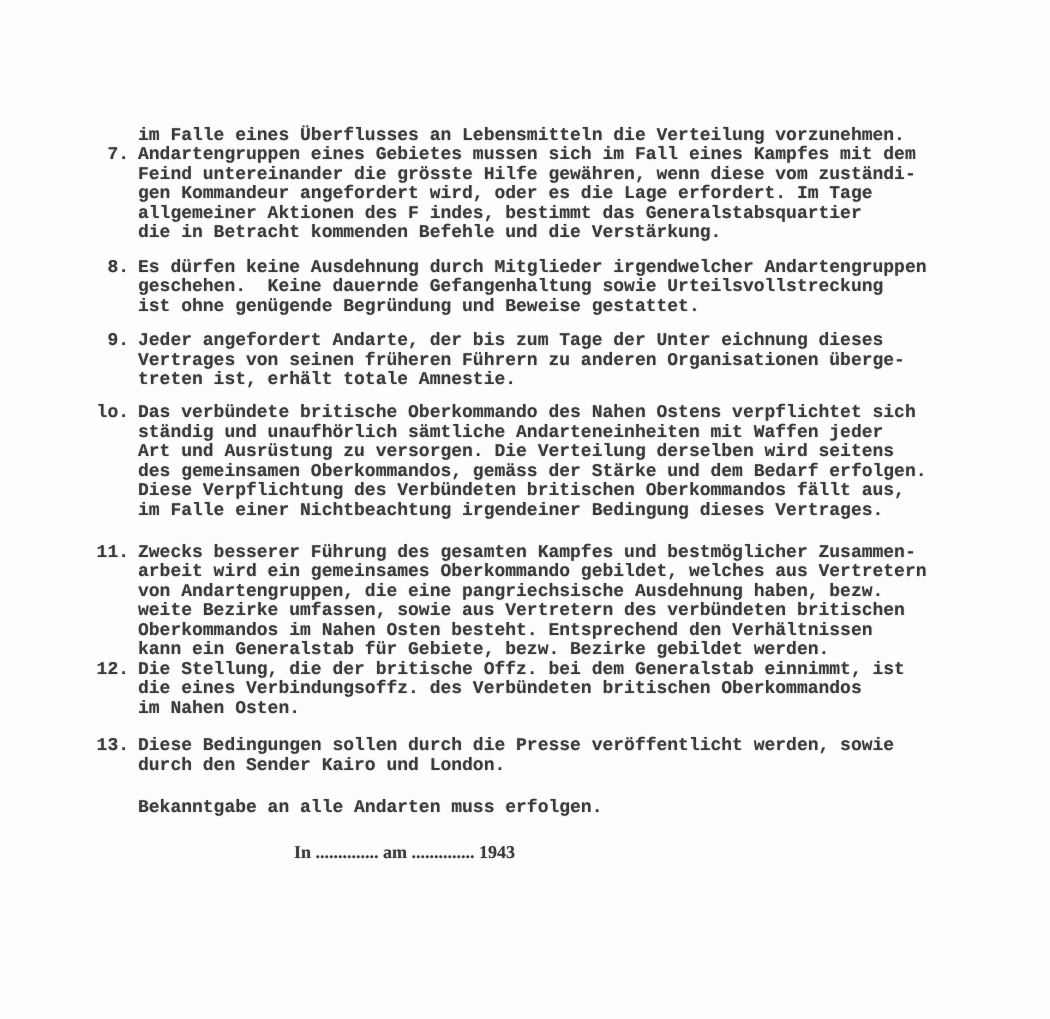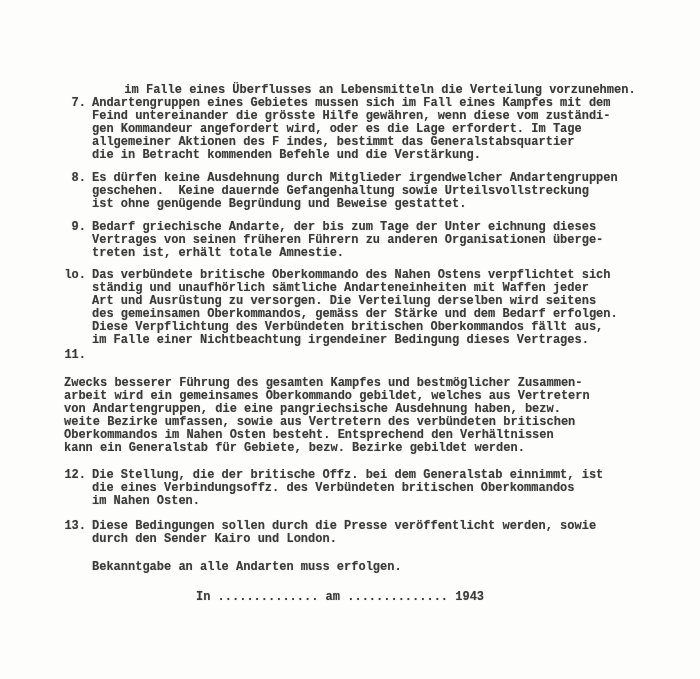--- a/index.html
+++ b/index.html
@@ -25,49 +25,49 @@
     top: 84px;
     left: 58px;
     width: 610px;
   }
   .tline {
     white-space: pre;
   }
   .cont-line {
     margin: 0 0 0 34px;
     white-space: pre;
-    text-align: center;
   }
   .item {
     display: flex;
     align-items: flex-start;
   }
   #items-container .item { margin-top: 10px; }
   #items-container .item:nth-child(1) { margin-top: 0; }
   #items-container .item:nth-child(4) { margin-top: 9px; }
-  #items-container .item:nth-child(5) { margin-top: 2px; flex-direction: column; }
-  #items-container .item:nth-child(6) { margin-top: 14px; }
+  #items-container .item:nth-child(5) { margin-top: 15px; }
+  #items-container .item:nth-child(6) { margin-top: 0; }
   #items-container .item:nth-child(7) { margin-top: 12px; }
   .num {
     flex: 0 0 28px;
     width: 28px;
     text-align: right;
     white-space: pre;
   }
   .body {
     margin-left: 6px;
     font-family: Liberation Mono, monospace;
   }
   .closing {
     margin: 15px 0 12px 34px;
     white-space: pre;
   }
   .date-line {
     margin: 17px 0 0 138px;
     white-space: pre;
+    font-family: Liberation Serif, serif;
   }
   p { margin: 0; }
 </style>
 </head>
 <body>
 
 <div class="page" style="background: rgb(253, 253, 252); color: rgb(59, 59, 59);">
   <div class="content">
     <p class="cont-line">im Falle eines Überflusses an Lebensmitteln die Verteilung vorzunehmen.</p>
 
@@ -86,21 +86,21 @@
           <span class="num">8.</span>
           <div class="body">
             <div class="tline">Es dürfen keine Ausdehnung durch Mitglieder irgendwelcher Andartengruppen</div>
             <div class="tline">geschehen.  Keine dauernde Gefangenhaltung sowie Urteilsvollstreckung</div>
             <div class="tline">ist ohne genügende Begründung und Beweise gestattet.</div>
           </div>
         </div>
         <div class="item">
           <span class="num">9.</span>
           <div class="body">
-            <div class="tline">Bedarf griechische Andarte, der bis zum Tage der Unter eichnung dieses</div>
+            <div class="tline">Jeder angefordert Andarte, der bis zum Tage der Unter eichnung dieses</div>
             <div class="tline">Vertrages von seinen früheren Führern zu anderen Organisationen überge-</div>
             <div class="tline">treten ist, erhält totale Amnestie.</div>
           </div>
         </div>
         <div class="item">
           <span class="num">lo.</span>
           <div class="body">
             <div class="tline">Das verbündete britische Oberkommando des Nahen Ostens verpflichtet sich</div>
             <div class="tline">ständig und unaufhörlich sämtliche Andarteneinheiten mit Waffen jeder</div>
             <div class="tline">Art und Ausrüstung zu versorgen. Die Verteilung derselben wird seitens</div>

